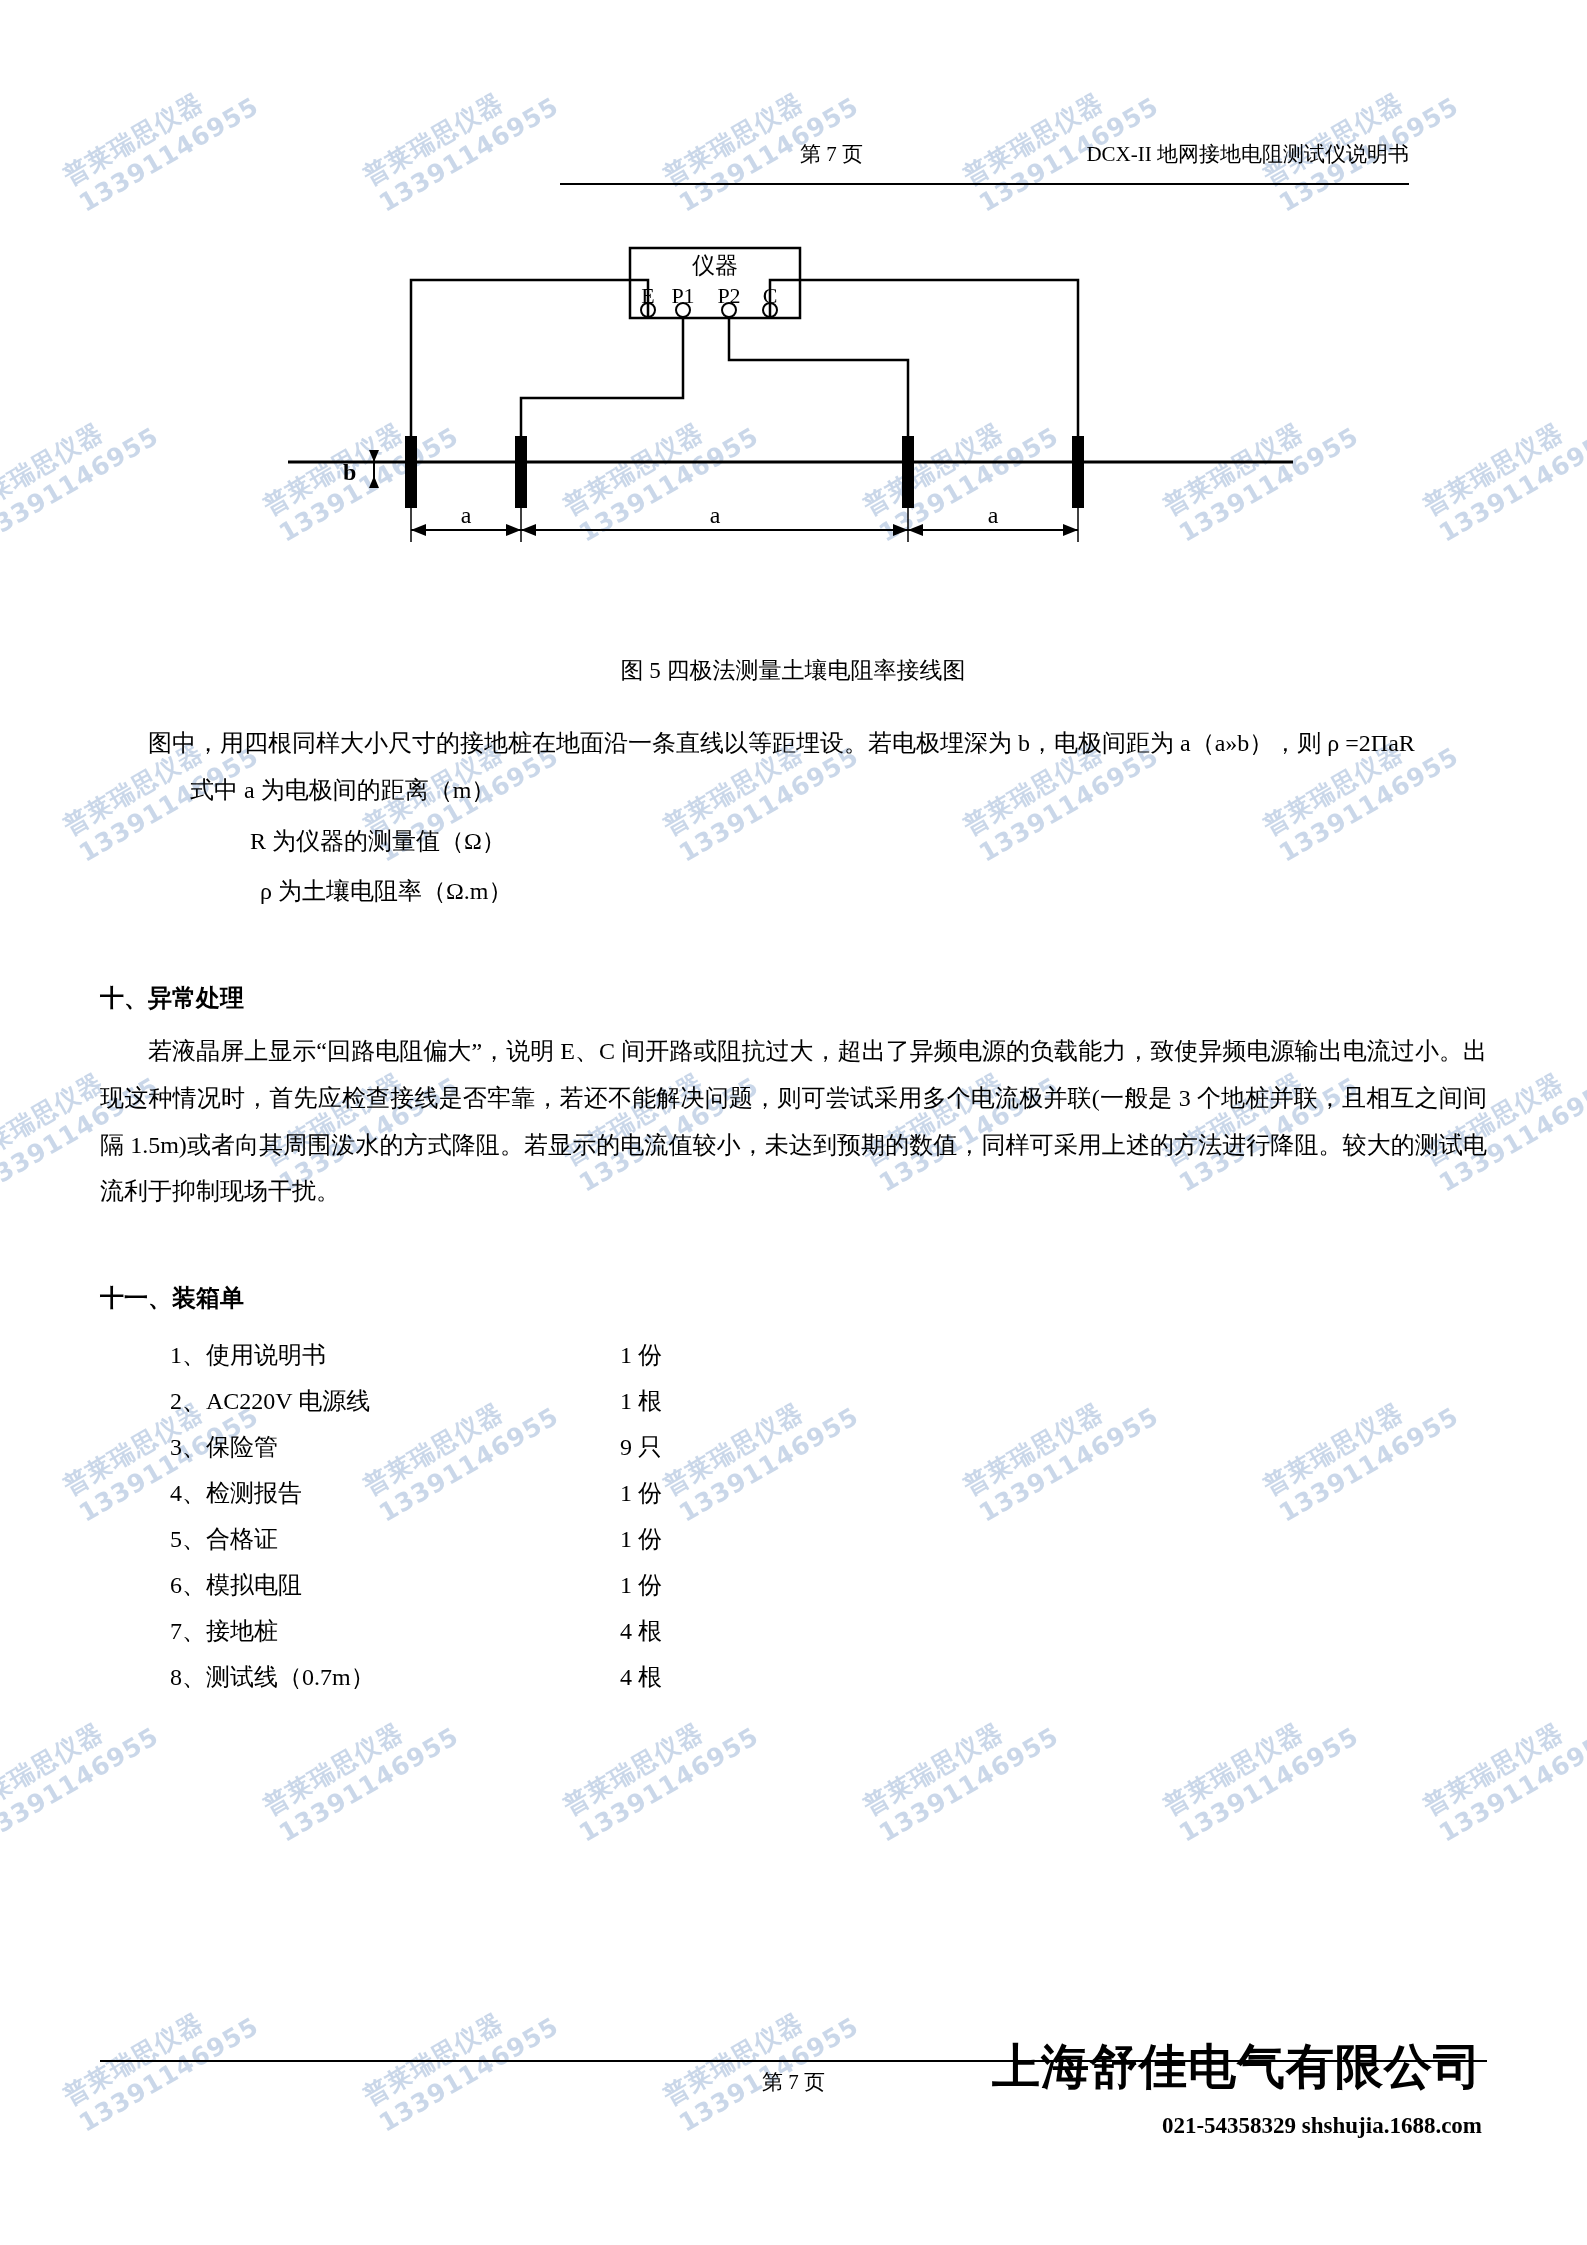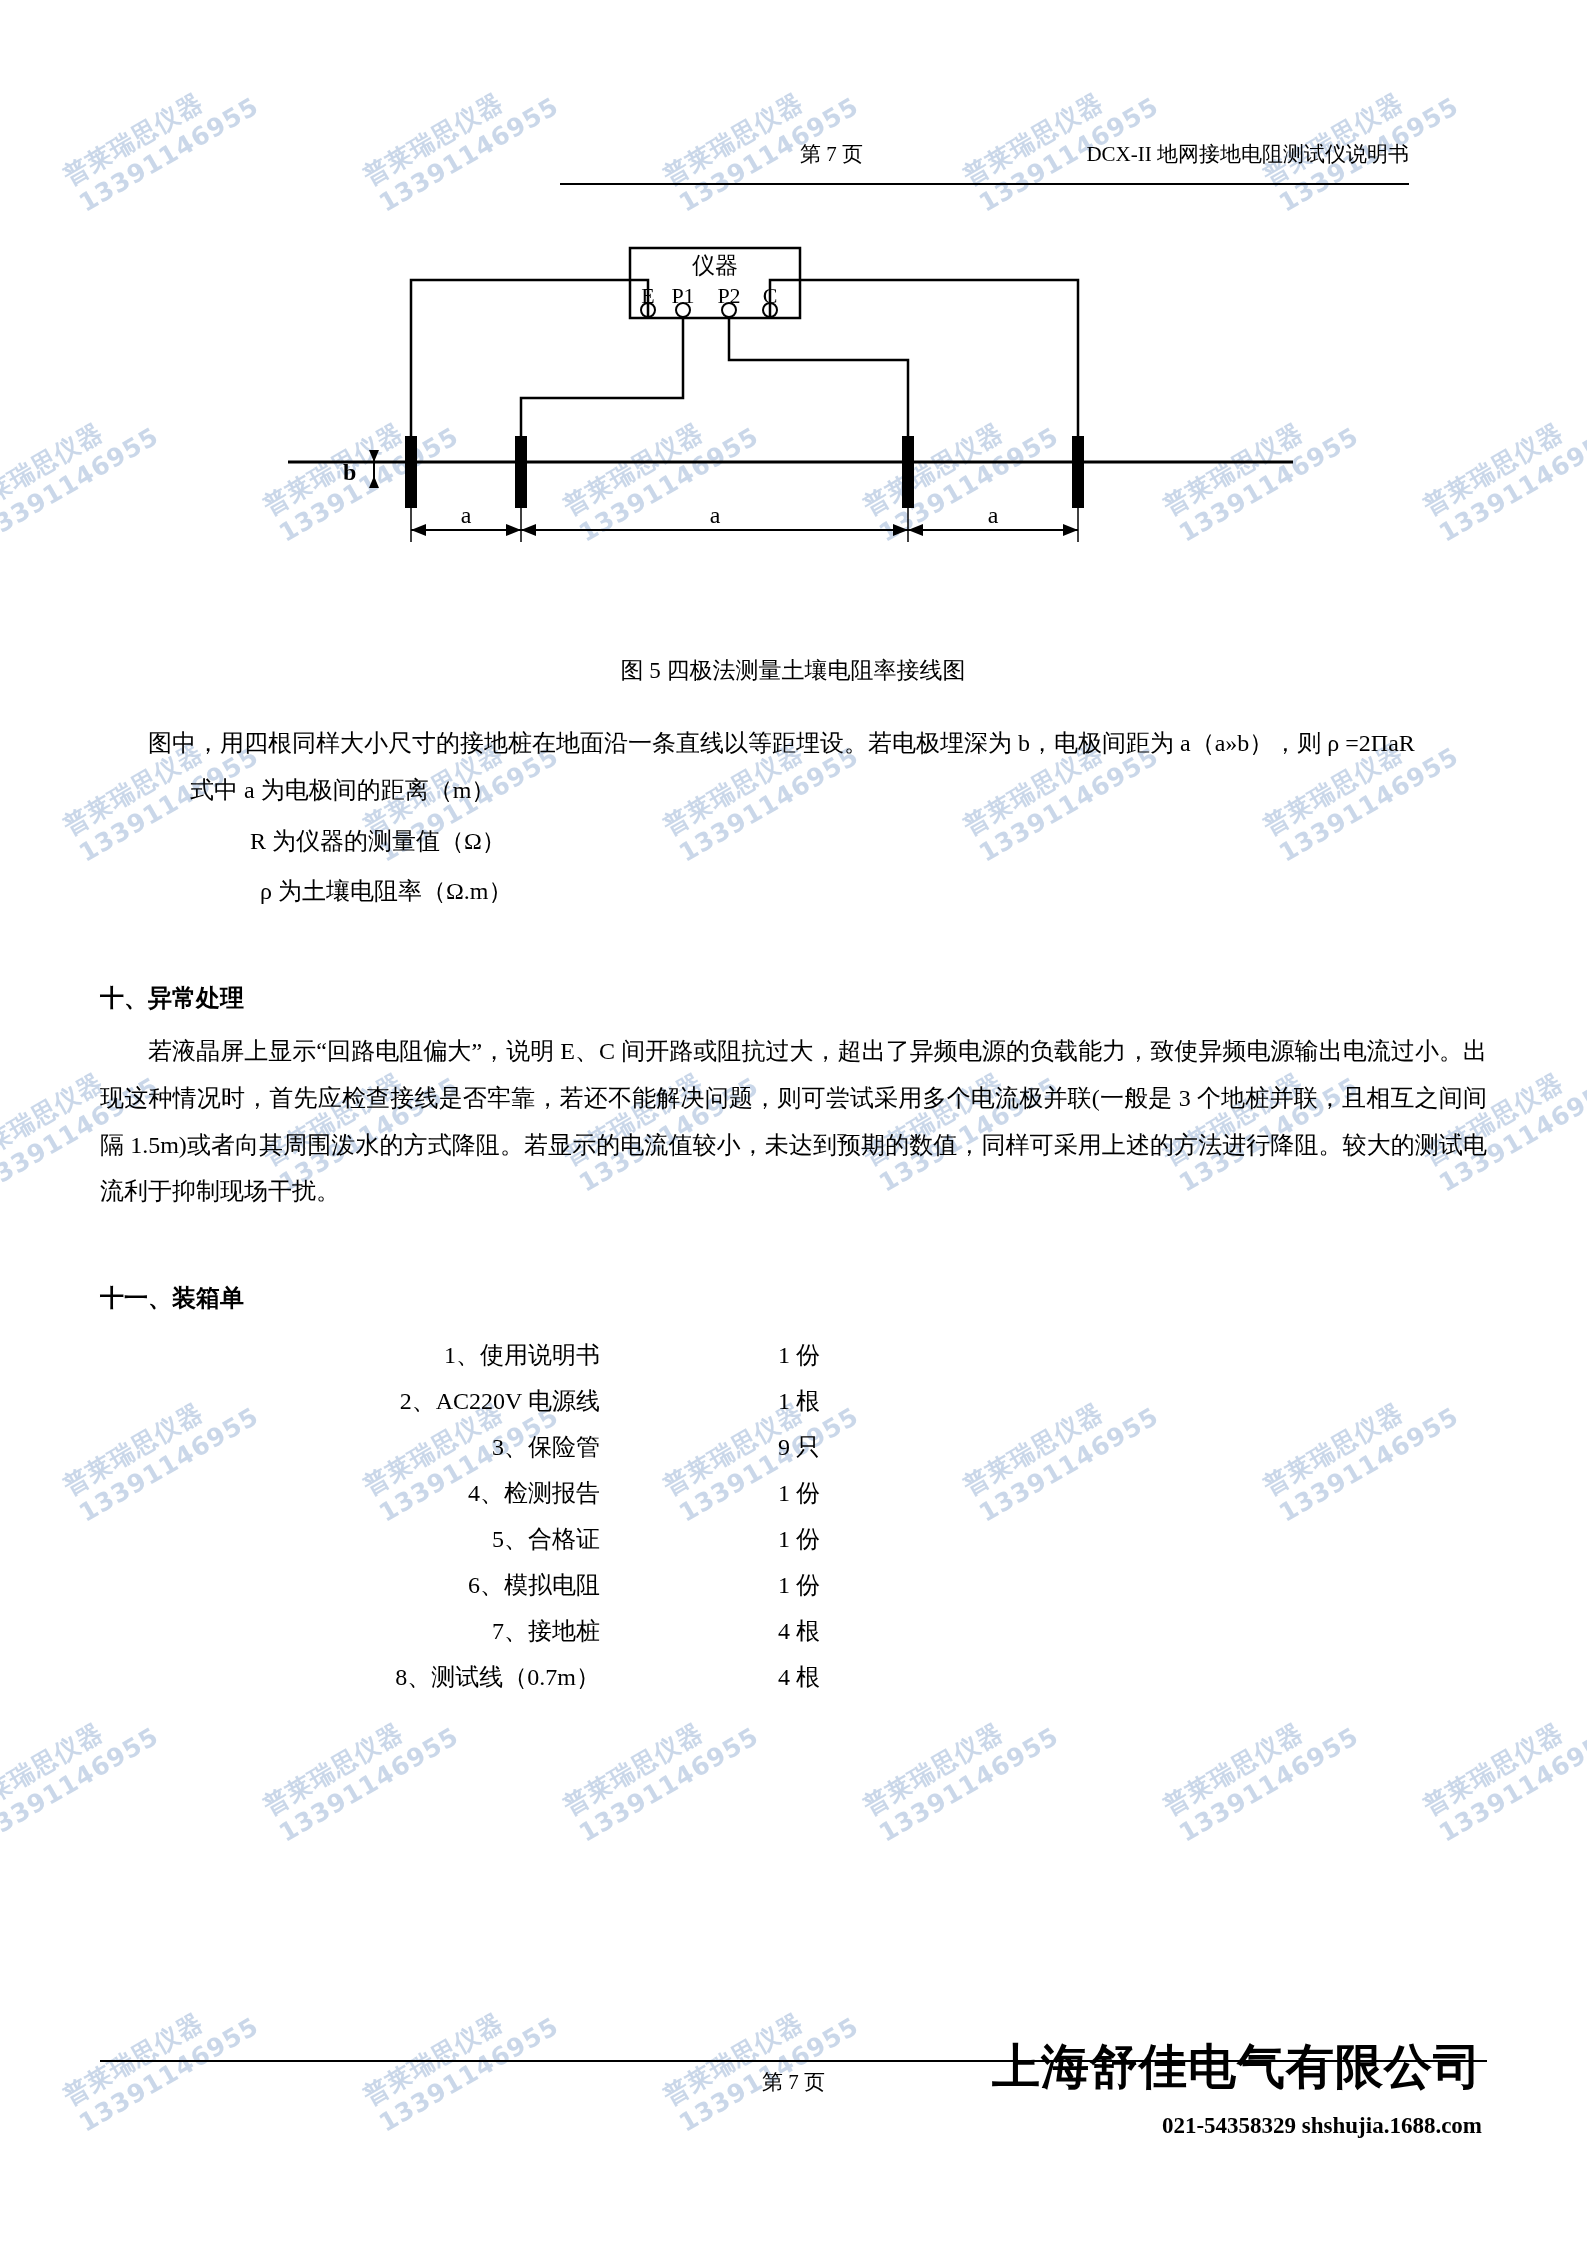--- a/index.html
+++ b/index.html
@@ -161,21 +161,20 @@
   .para {
     text-indent: 2em;
     font-size: 24px;
     line-height: 1.95;
     text-align: justify;
   }
 
   
   .packing {
     margin-top: 10px;
-    text-align: right;
   }
   .pl-row {
     display: flex;
     font-size: 24px;
     line-height: 1;
     padding: 11px 0;
   }
   .pl-name { width: 430px; padding-left: 70px; }
   .pl-qty { width: 200px; margin-left: 20px; }
 

